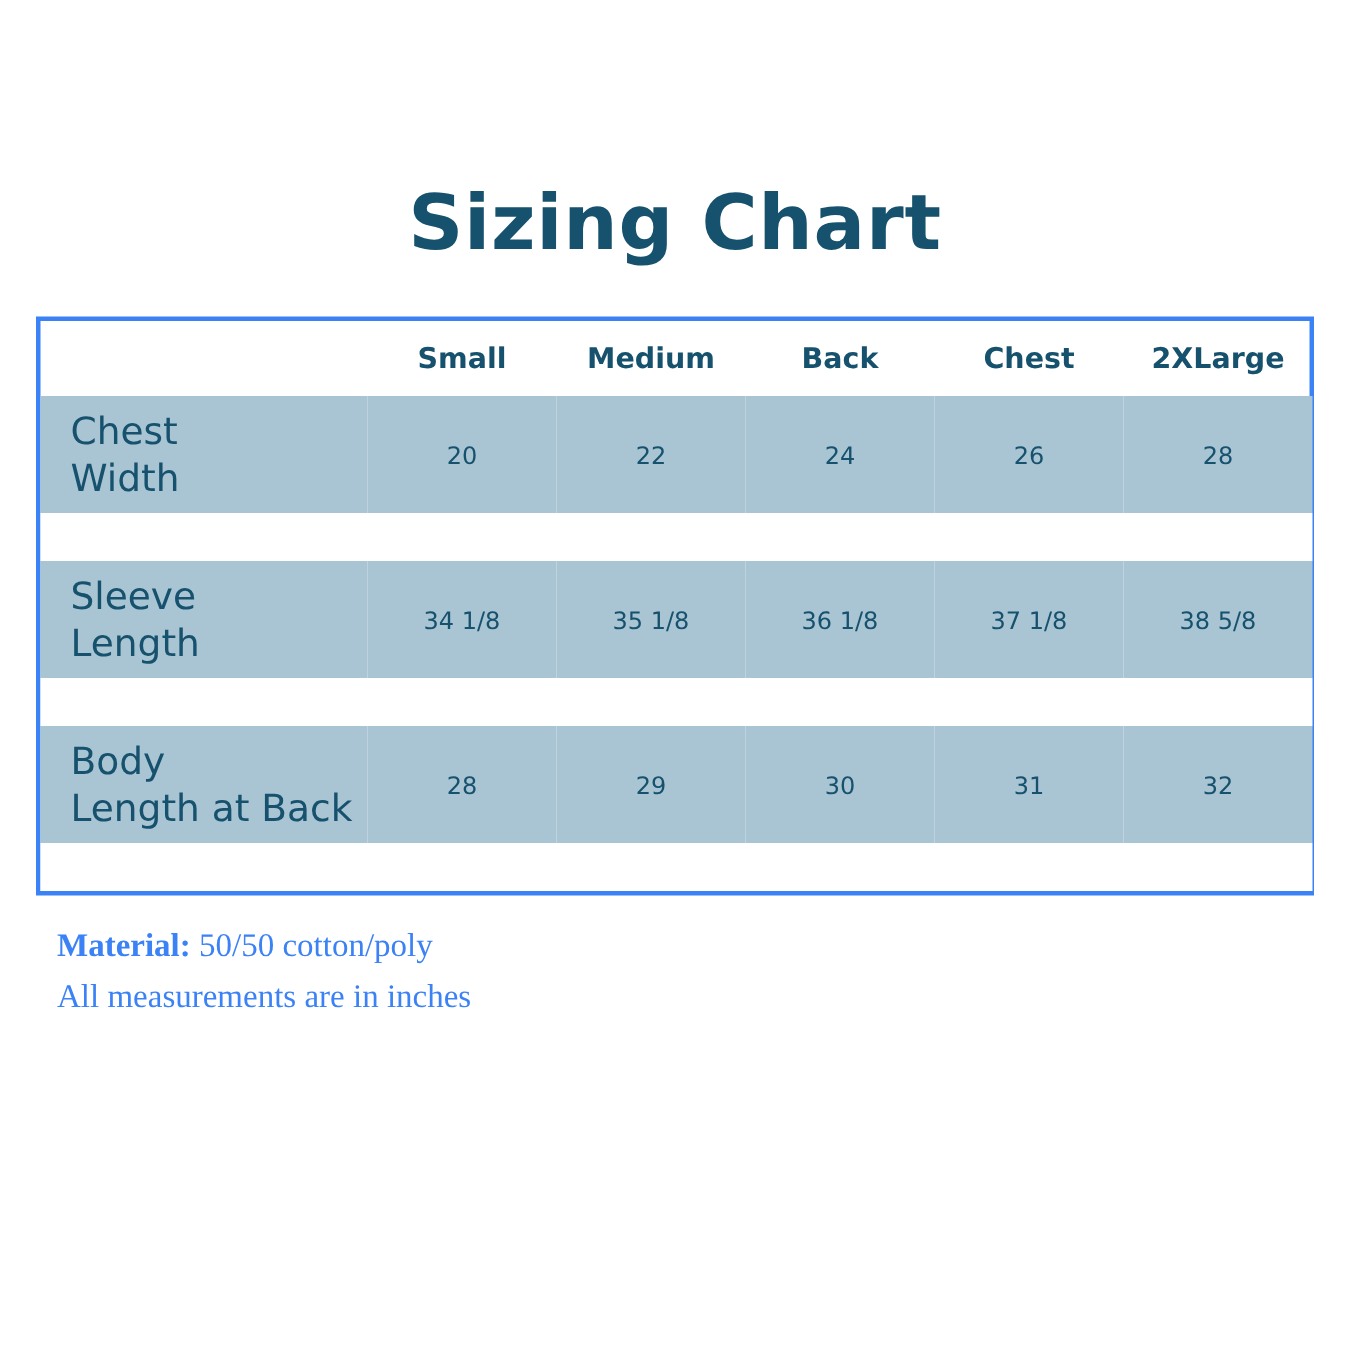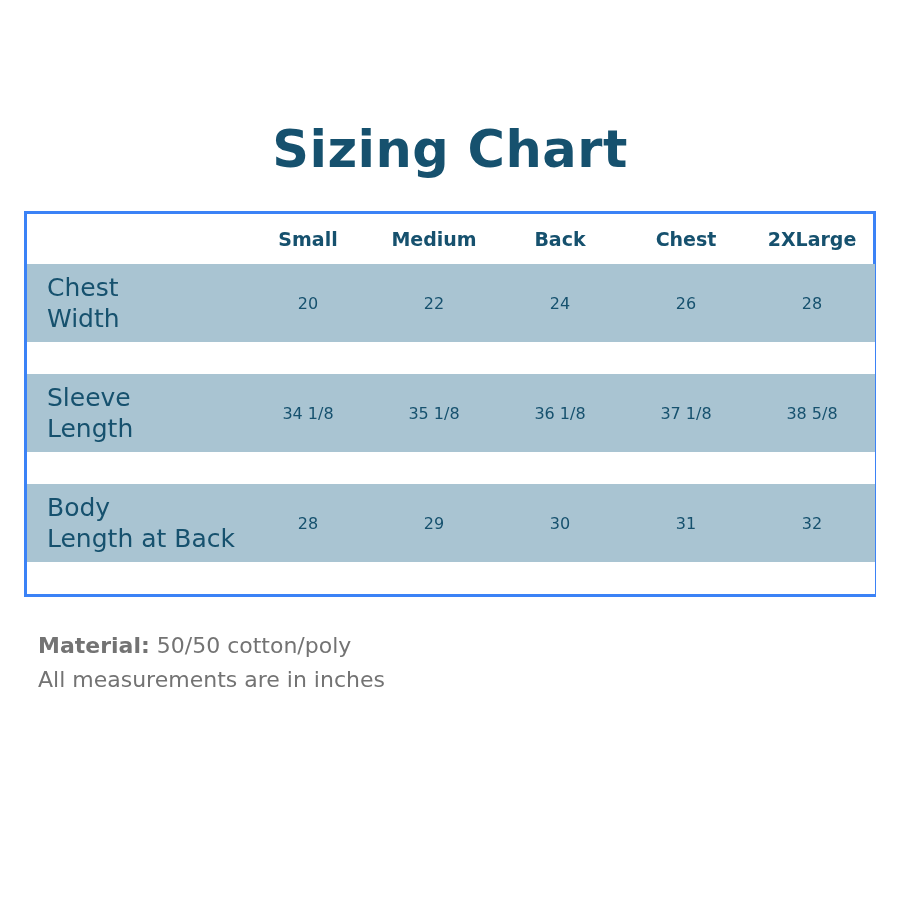--- a/index.html
+++ b/index.html
@@ -76,26 +76,27 @@
     padding-left: 20px;
     font-size: 25px;
     line-height: 1.25;
   }
   .spacer-row td {
     height: 32px;
     background: #ffffff;
   }
   .footer {
     position: absolute;
-    top: 630px;
+    top: 614px;
     left: 38px;
     width: 700px;
     font-size: 22px;
-    color: #737373;
+    color: #3b82f6;
     line-height: 1.45;
+    font-family: Liberation Serif, serif;
   }
   .footer .mat-label {
     font-weight: bold;
   }
   .footer-line2 {
     display: block;
     margin-top: 2px;
   }
 </style>
 </head>

